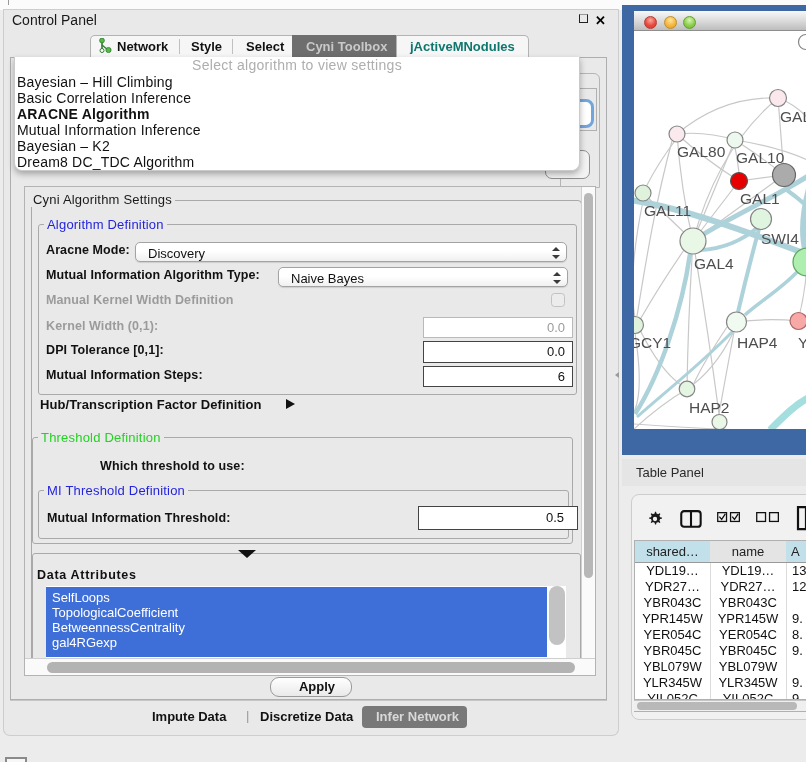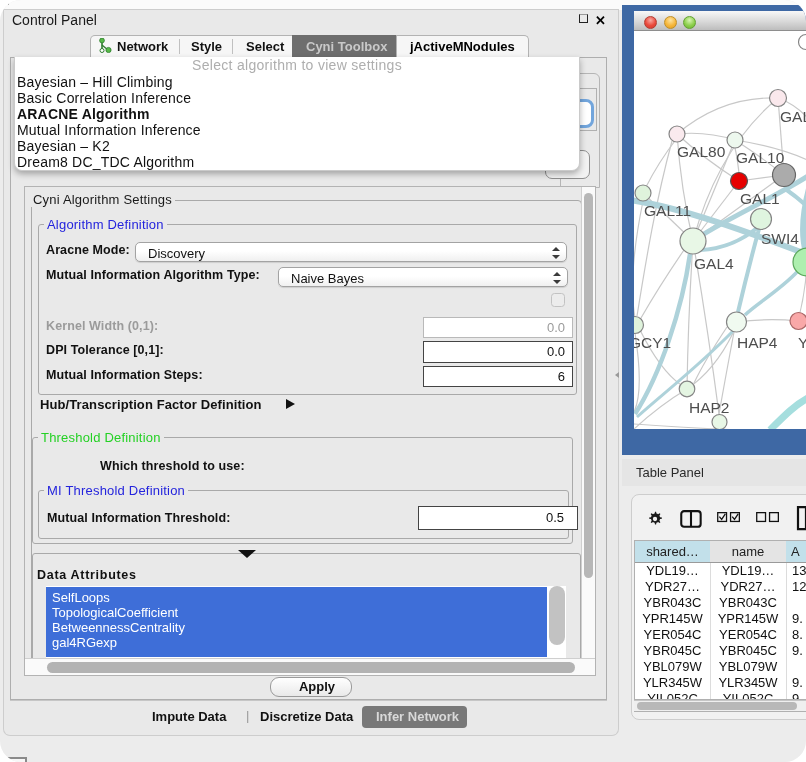--- a/index.html
+++ b/index.html
@@ -1,17 +1,17 @@
 <!DOCTYPE html>
 <html><head>
 <meta charset="utf-8">
 <style>
 html,body{margin:0;padding:0;}
 #root{position:relative;width:806px;height:762px;background:#ececec;overflow:hidden;
-  font-family:"Liberation Sans",sans-serif;border-radius:21px;-webkit-font-smoothing:antialiased;}
+  font-family:"Liberation Sans",sans-serif;-webkit-font-smoothing:antialiased;}
 .abs{position:absolute;}
 .b{font-weight:bold;}
 .lbl{position:absolute;font-size:12.5px;font-weight:bold;color:#111;white-space:nowrap;letter-spacing:0.1px;}
 .glbl{position:absolute;font-size:12.5px;font-weight:bold;color:#9b9b9b;white-space:nowrap;letter-spacing:0.1px;}
 .combo{position:absolute;border:1px solid #a3a3a3;border-radius:5px;
   background:linear-gradient(#ffffff,#ffffff 45%,#f0f0f0);box-shadow:0 1px 1px rgba(0,0,0,0.12);}
 .combo .ct{position:absolute;left:12px;top:2.5px;font-size:13px;color:#111;}
 .spin{position:absolute;width:8px;height:12px;}
 .spin:before{content:"";position:absolute;left:0;top:0;border-left:4px solid transparent;border-right:4px solid transparent;border-bottom:4.5px solid #3a3a3a;}
 .spin:after{content:"";position:absolute;left:0;bottom:0;border-left:4px solid transparent;border-right:4px solid transparent;border-top:4.5px solid #3a3a3a;}
@@ -44,21 +44,21 @@
  <line x1="3" y1="7" x2="9" y2="12" stroke="#2f7d2f" stroke-width="1.3"></line>
  <circle cx="3" cy="2.5" r="2.4" fill="#57b947" stroke="#2f7d2f" stroke-width="0.8"></circle>
  <circle cx="9.5" cy="12" r="2.6" fill="#57b947" stroke="#2f7d2f" stroke-width="0.8"></circle>
  <circle cx="3" cy="12.5" r="2" fill="#fff" stroke="#2f7d2f" stroke-width="1"></circle>
 </svg>
 <div class="abs b" style="left:117px;top:39px;font-size:13px;color:#111;">Network</div>
 <div class="abs b" style="left:191px;top:39px;font-size:13px;color:#111;">Style</div>
 <div class="abs b" style="left:246px;top:39px;font-size:13px;color:#111;">Select</div>
 <div class="abs" style="left:292px;top:35px;width:104px;height:22px;background:#6e6e6e;"></div>
 <div class="abs b" style="left:306px;top:39px;font-size:13px;color:#c9c9c9;">Cyni Toolbox</div>
-<div class="abs b" style="left:410px;top:39px;font-size:13px;color:#000000;">jActiveMNodules</div>
+<div class="abs b" style="left:410px;top:39px;font-size:13px;color:#0f766e;">jActiveMNodules</div>
 </div>
 
 <div class="abs" style="left:10px;top:57px;width:597px;height:643px;background:#e9e9e9;
   border:1px solid #aeaeae;box-sizing:border-box;"></div>
 
 <div class="abs" style="left:560px;top:73px;width:38px;height:113px;border:1px solid #b5b5b5;border-radius:6px 6px 0 0;background:#e9e9e9;"></div>
 <div class="abs" style="left:550px;top:88px;width:45px;height:41px;border:1px solid #b0b0b0;background:#e9e9e9;"></div>
 <div class="abs" style="left:548px;top:99px;width:40px;height:23px;border:3px solid #72a5dc;border-radius:8px;background:#fff;"></div>
 <div class="abs" style="left:545px;top:150px;width:43px;height:27px;border:1px solid #8f8f8f;border-radius:7px;background:#f2f2f2;"></div>
 
@@ -74,20 +74,21 @@
   <div class="lbl" style="left:21px;top:56px;">Aracne Mode:</div>
   <div class="combo" style="left:110px;top:55px;width:430px;height:18px;">
     <span class="ct">Discovery</span>
     <span class="spin" style="right:6px;top:4px;"></span>
   </div>
   <div class="lbl" style="left:21px;top:81px;">Mutual Information Algorithm Type:</div>
   <div class="combo" style="left:253px;top:80px;width:288px;height:18px;">
     <span class="ct">Naive Bayes</span>
     <span class="spin" style="right:6px;top:4px;"></span>
   </div>
+  <div class="glbl" style="left:21px;top:106px;">Manual Kernel Width Definition</div>
   <div class="abs" style="left:526px;top:106px;width:12px;height:12px;background:#ececec;border:1px solid #c2c2c2;border-radius:3.5px;"></div>
   <div class="glbl" style="left:21px;top:132px;">Kernel Width (0,1):</div>
   <div class="fld" style="left:398px;top:130px;width:141px;height:19px;border:1px solid #b9b9b9;color:#9b9b9b;line-height:19px;padding-right:7px;">0.0</div>
   <div class="lbl" style="left:21px;top:156px;">DPI Tolerance [0,1]:</div>
   <div class="fld" style="left:398px;top:154px;width:141px;height:20px;border:1.5px solid #444;color:#111;line-height:20px;padding-right:7px;">0.0</div>
   <div class="lbl" style="left:21px;top:181px;">Mutual Information Steps:</div>
   <div class="fld" style="left:398px;top:179px;width:141px;height:19px;border:1.5px solid #444;color:#111;line-height:19px;padding-right:7px;">6</div>
 
   <div class="lbl" style="left:15px;top:210px;font-size:13px;">Hub/Transcription Factor Definition</div>
   <div class="abs" style="left:261px;top:212px;width:0;height:0;border-top:5.5px solid transparent;border-bottom:5.5px solid transparent;border-left:9px solid #111;"></div>

